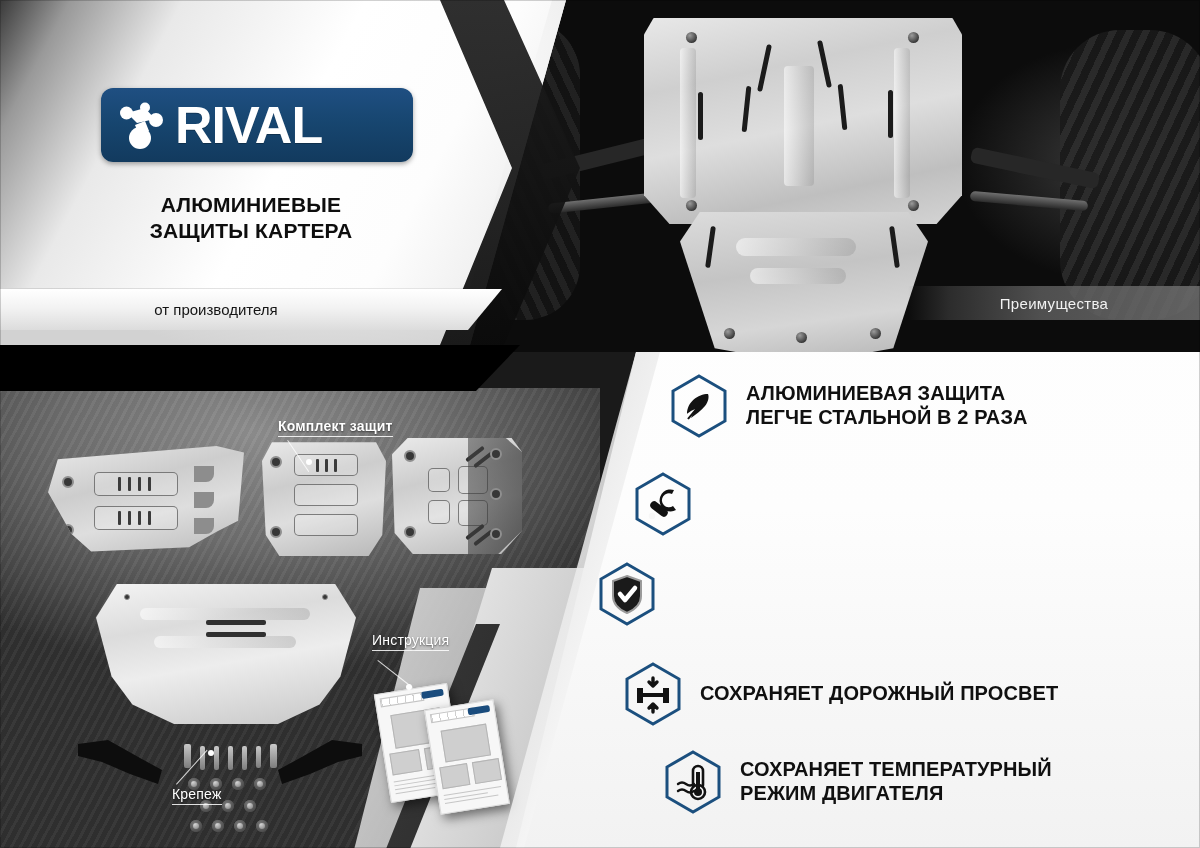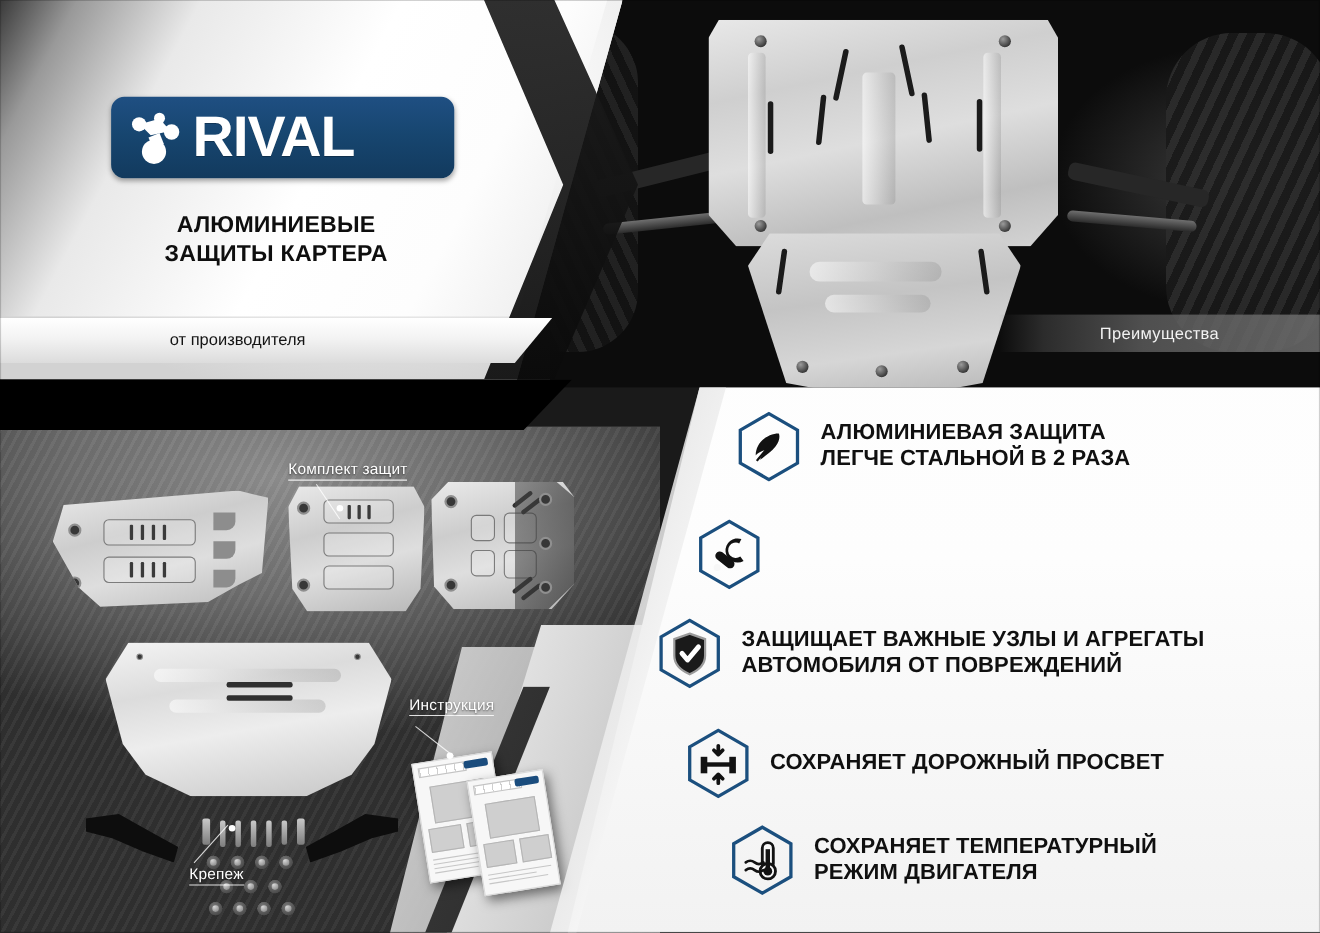--- a/index.html
+++ b/index.html
@@ -427,21 +427,21 @@
     <div class="sheet-tbl"></div>
       <div class="sheet-logo"></div>
     <div class="sheet-img" style="left:12px;top:22px;width:46px;height:32px;"></div>
     <div class="sheet-img" style="left:5px;top:58px;width:28px;height:22px;"></div>
     <div class="sheet-img" style="left:38px;top:58px;width:27px;height:22px;"></div>
     <div class="sheet-line" style="left:5px;top:86px;width:58px;"></div>
     <div class="sheet-line" style="left:5px;top:90px;width:44px;"></div>
     <div class="sheet-line" style="left:5px;top:94px;width:54px;"></div>
   </div>
 
-  <div class="callout" style="left:262px;top:418px;">
+  <div class="callout" style="left:278px;top:418px;font-weight:bold;">
     <u>Комплект защит</u>
   </div>
   <div class="leader" style="left:288px;top:440px;width:38px;transform:rotate(56deg);"></div>
   <div class="leader-dot" style="left:306px;top:459px;"></div>
 
   <div class="callout" style="left:172px;top:786px;">
     <u>Крепеж</u>
   </div>
   <div class="leader" style="left:176px;top:784px;width:46px;transform:rotate(-48deg);"></div>
   <div class="leader-dot" style="left:208px;top:750px;"></div>
@@ -514,24 +514,20 @@
     </div>
 
     <div class="adv-item" style="left:598px;top:210px;">
       <span class="hex">
         <svg viewBox="0 0 58 64" width="58" height="64">
           <polygon points="29,2 55,17 55,47 29,62 3,47 3,17" fill="none" stroke="#1b4f7e" stroke-width="3"></polygon>
           <path d="M29 14 L43 19 V34 C43 43 36 48 29 51 C22 48 15 43 15 34 V19 Z" fill="#1a1a1a" stroke="#9a9a9a" stroke-width="2"></path>
           <path d="M22 32 l5 6 10 -12" fill="none" stroke="#ffffff" stroke-width="4.5" stroke-linecap="round" stroke-linejoin="round"></path>
         </svg>
       </span>
-      <span class="adv-text">
-        <div>ЗАЩИЩАЕТ ВАЖНЫЕ УЗЛЫ И АГРЕГАТЫ</div>
-        <div>АВТОМОБИЛЯ ОТ ПОВРЕЖДЕНИЙ</div>
-      </span>
     </div>
 
     <div class="adv-item" style="left:624px;top:310px;align-items:center;">
       <span class="hex">
         <svg viewBox="0 0 58 64" width="58" height="64">
           <polygon points="29,2 55,17 55,47 29,62 3,47 3,17" fill="none" stroke="#1b4f7e" stroke-width="3"></polygon>
           <rect x="13" y="26" width="6" height="15" fill="#121212"></rect>
           <rect x="39" y="26" width="6" height="15" fill="#121212"></rect>
           <rect x="16" y="31" width="26" height="4" fill="#121212"></rect>
           <path d="M29 16 v8 M29 24 l-4 -4 M29 24 l4 -4" stroke="#121212" stroke-width="3.4" fill="none" stroke-linecap="round"></path>

